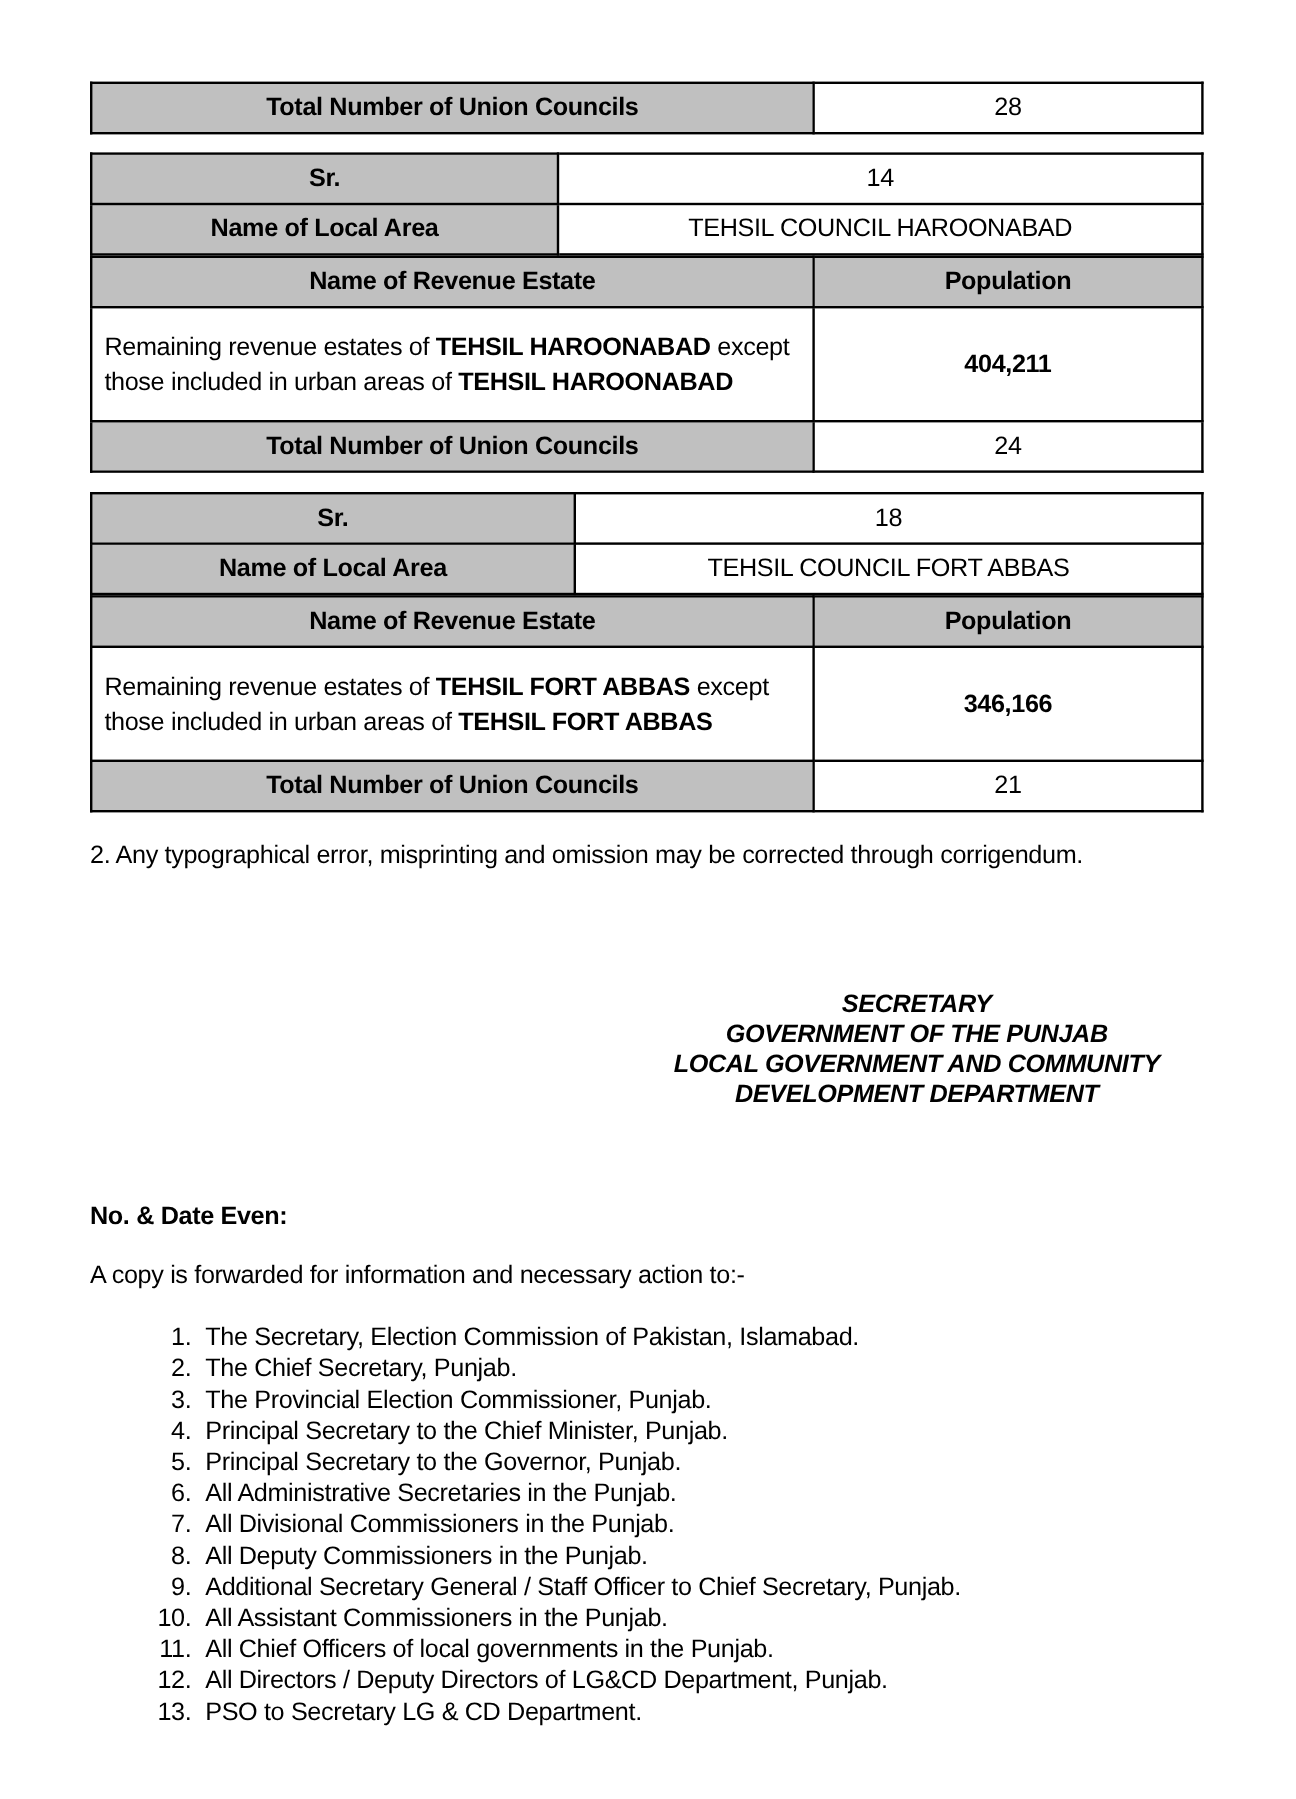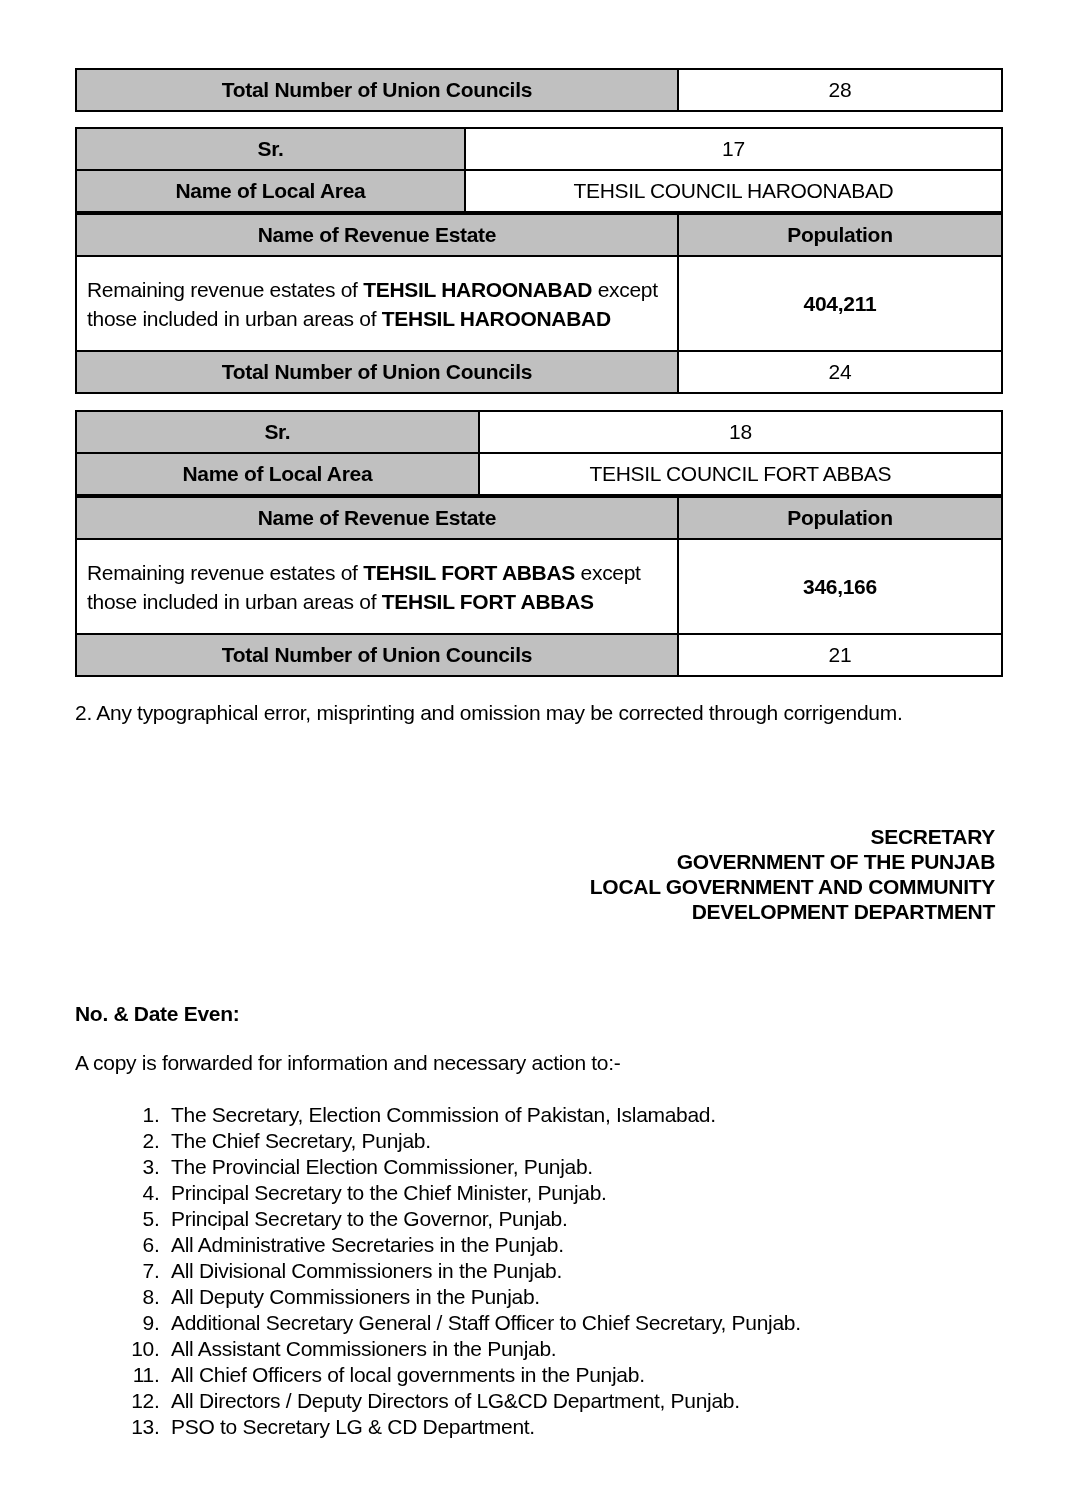--- a/index.html
+++ b/index.html
@@ -57,24 +57,25 @@
   .note {
     margin-top: 22px;
     font-size: 21px;
     line-height: 28px;
   }
   .signature {
     margin-top: 97px;
     margin-left: auto;
     margin-right: 8px;
     width: 462px;
-    text-align: right;
+    text-align: center;
     font-weight: bold;
     font-size: 21px;
     line-height: 25px;
+    font-style: italic;
   }
   .no-date {
     margin-top: 76px;
     font-weight: bold;
     font-size: 21px;
     line-height: 27px;
   }
   .forward {
     margin-top: 22px;
     font-size: 21px;
@@ -111,21 +112,21 @@
 
   <section class="council">
     <table class="tbl t-info">
       <colgroup>
           <col style="width:42%">
           <col style="width:58%">
         </colgroup>
       <tbody>
           <tr>
         <td class="hdr">Sr.</td>
-        <td class="val">17</td>
+        <td class="val">14</td>
       </tr>
       <tr>
         <td class="hdr">Name of Local Area</td>
         <td class="val">TEHSIL COUNCIL HAROONABAD</td>
       </tr>
     </tbody>
       </table>
     <table class="tbl t-rev">
       <colgroup>
           <col style="width:65%">

